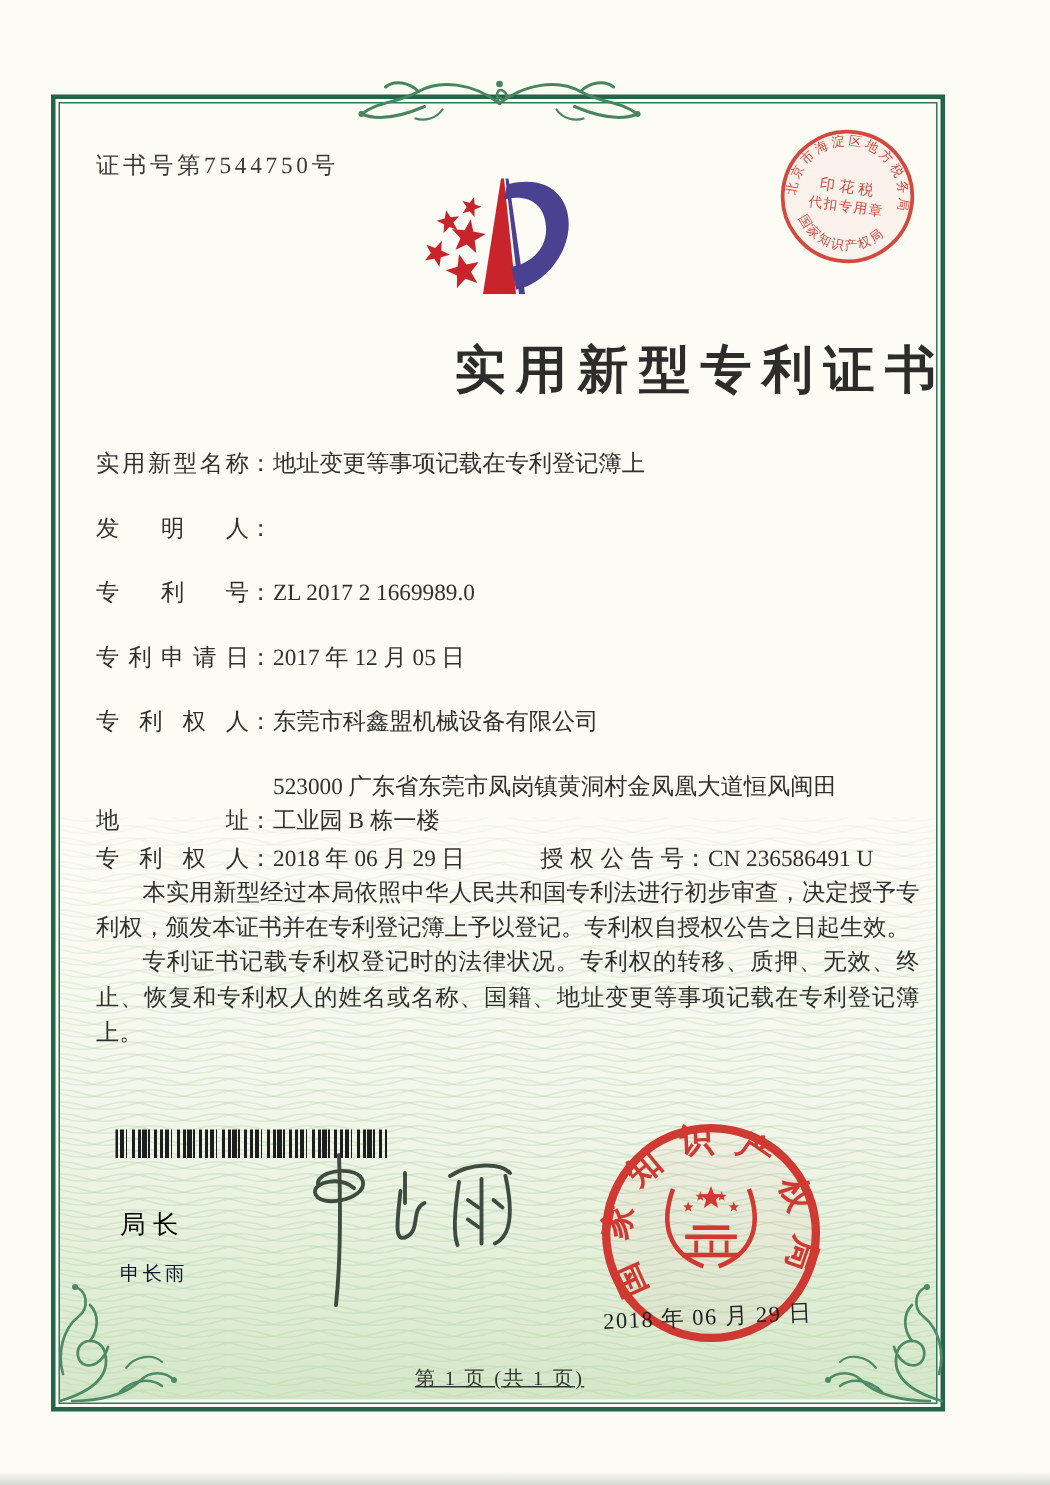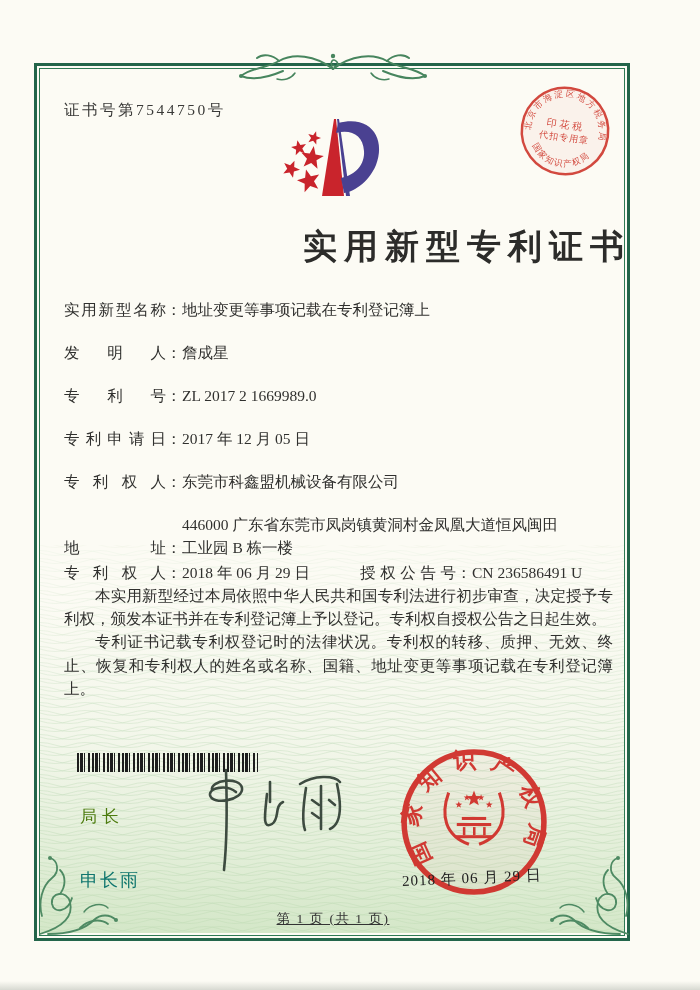--- a/index.html
+++ b/index.html
@@ -28,23 +28,23 @@
   .fvalue{white-space:pre-line;flex:1;}
   .grant-left{display:flex;flex:0 0 296px;}
   .grant-right{display:flex;flex:1;}
   .flabel.narrow{width:96px;flex-basis:96px;}
   .paragraphs{position:absolute;left:64px;top:584px;width:549px;z-index:4;font-size:15.5px;line-height:23.2px;
     text-align:justify;color:#30302e;}
   .paragraphs p{margin:0;text-indent:2em;}
   .barcode{position:absolute;left:77px;top:753px;width:181px;height:19px;z-index:4;
     background:repeating-linear-gradient(90deg,#1d1d1d 0 2px,transparent 2px 3px,#1d1d1d 3px 6px,transparent 6px 7px,#1d1d1d 7px 8px,transparent 8px 11px,#1d1d1d 11px 13px,transparent 13px 15px);}
   .official-title{position:absolute;left:80px;top:805px;font-family:"Liberation Sans","DejaVu Sans",sans-serif;
-    font-size:17px;letter-spacing:5px;color:#4d7c0f;z-index:4;}
-  .official-name{position:absolute;left:80px;top:868px;font-family:"Liberation Sans","DejaVu Sans",sans-serif;
-    font-size:18px;letter-spacing:2px;color:#0f766e;z-index:4;}
+    font-size:17px;letter-spacing:5px;color:#000000;z-index:4;}
+  .official-name{position:absolute;left:80px;top:840px;font-family:"Liberation Sans","DejaVu Sans",sans-serif;
+    font-size:13px;letter-spacing:2px;color:#0f172a;z-index:4;}
   .signature{position:absolute;left:182px;top:762px;width:175px;height:118px;z-index:4;}
   .seal{position:absolute;left:398px;top:746px;width:152px;height:152px;z-index:5;opacity:.95;}
   .seal-date{position:absolute;left:402px;top:868px;width:180px;font-size:15px;letter-spacing:1px;color:#222;
     transform:rotate(-2.5deg);z-index:6;}
   .footer{position:absolute;left:35px;top:910px;width:596px;text-align:center;font-size:13.5px;letter-spacing:1.5px;
     color:#333;z-index:4;text-decoration:underline;}
 </style>
 </head>
 <body>
 
@@ -223,41 +223,40 @@
 
   <div class="fields">
     <div class="frow">
       <span class="flabel">实用新型名称</span>
         <span class="fcolon">：</span>
         <span class="fvalue">地址变更等事项记载在专利登记簿上</span>
     </div>
     <div class="frow">
       <span class="flabel">发明人</span>
         <span class="fcolon">：</span>
-        <span class="fvalue">詹成星</span>
     </div>
     <div class="frow">
       <span class="flabel">专利号</span>
         <span class="fcolon">：</span>
         <span class="fvalue">ZL 2017 2 1669989.0</span>
     </div>
     <div class="frow">
       <span class="flabel">专利申请日</span>
         <span class="fcolon">：</span>
         <span class="fvalue">2017 年 12 月 05 日</span>
     </div>
     <div class="frow">
       <span class="flabel">专利权人</span>
         <span class="fcolon">：</span>
         <span class="fvalue">东莞市科鑫盟机械设备有限公司</span>
     </div>
     <div class="frow addr">
       <span class="flabel">地址</span>
         <span class="fcolon">：</span>
-        <span class="fvalue">446000 广东省东莞市凤岗镇黄洞村金凤凰大道恒风闽田
+        <span class="fvalue">523000 广东省东莞市凤岗镇黄洞村金凤凰大道恒风闽田
 工业园 B 栋一楼</span>
     </div>
     <div class="frow">
       <span class="grant-left">
         <span class="flabel">专利权人</span>
           <span class="fcolon">：</span>
           <span class="fvalue">2018 年 06 月 29 日</span>
       </span>
       <span class="grant-right">
         <span class="flabel narrow">授权公告号</span>

